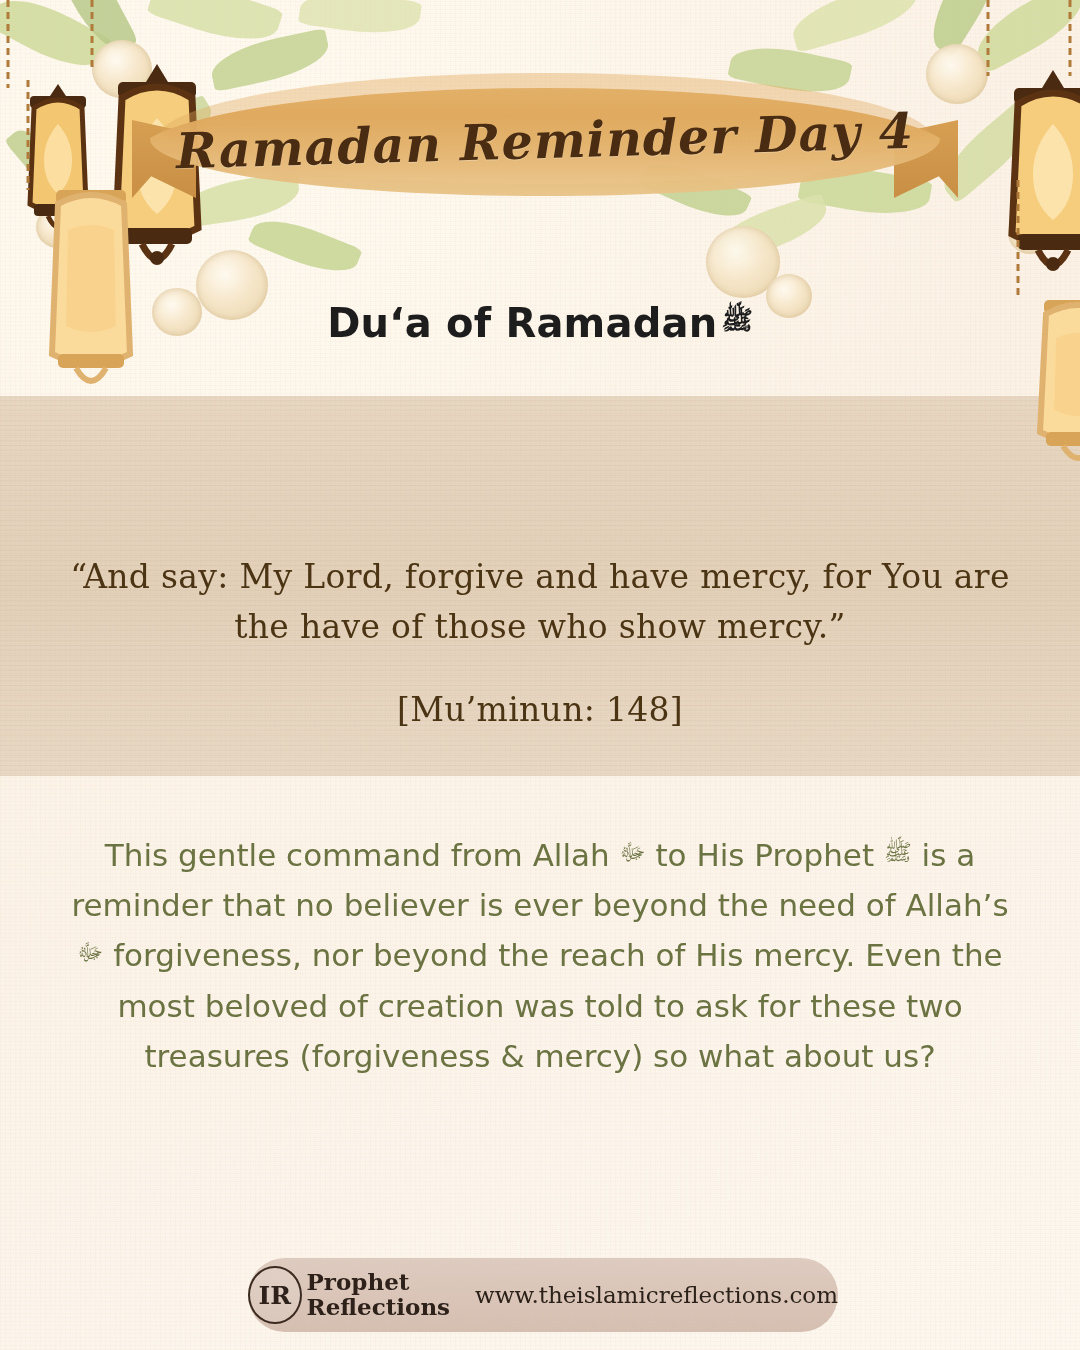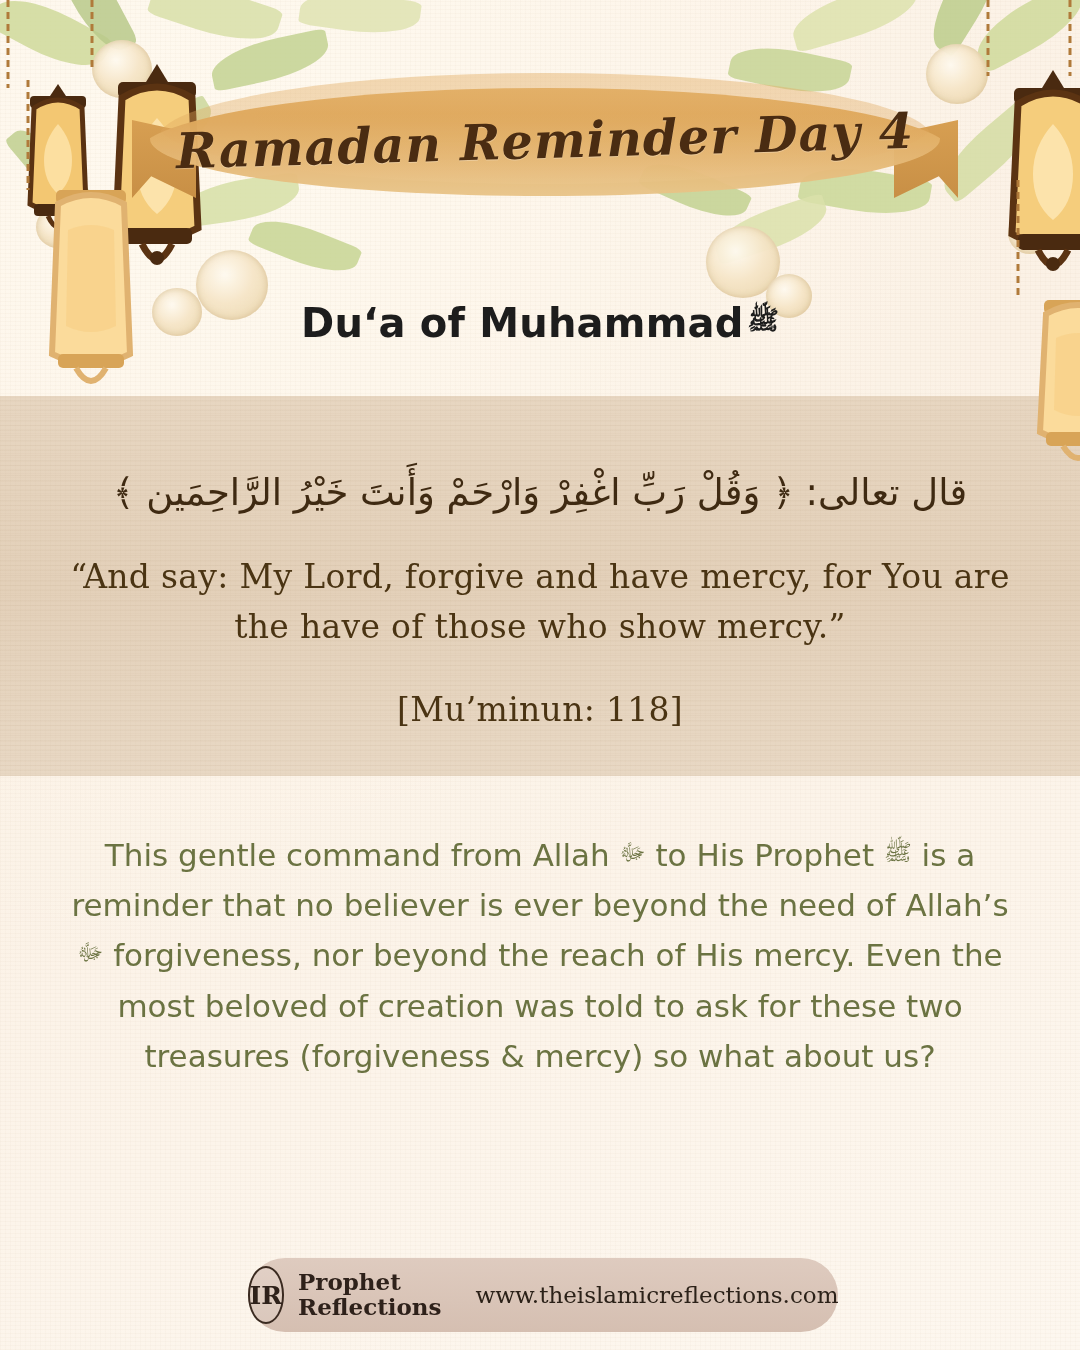--- a/index.html
+++ b/index.html
@@ -226,21 +226,21 @@
   }
   .footer-row {
     position: absolute;
     left: 248px;
     top: 1258px;
     width: 590px;
     height: 74px;
     display: flex;
     align-items: center;
     justify-content: center;
-    gap: 14px;
+    gap: 5px;
   }
   .brand-mark {
     width: 54px;
     height: 54px;
     border-radius: 50%;
     border: 2px solid #3a2a20;
     display: flex;
     align-items: center;
     justify-content: center;
     font-family: "DejaVu Serif", serif;
@@ -378,26 +378,25 @@
 
   <div class="ribbon-wrap">
     <div class="ribbon-tail-left"></div>
     <div class="ribbon-tail-right"></div>
     <div class="ribbon-band"></div>
     <div class="ribbon-band2"></div>
     <div class="ribbon-title">Ramadan Reminder Day 4</div>
   </div>
 
   <div class="subtitle">
-    <span>Du‘a of Muhammad</span><span class="pbuh">ﷺ</span>
-  </div>
-
-  <div class="arabic">قال تعالى: ﴿ وَقُلْ رَبِّ اغْفِرْ وَارْحَمْ وَأَنتَ خَيْرُ الرَّاحِمَين ﴾</div>
+    <span>Du‘a of Ramadan</span><span class="pbuh">ﷺ</span>
+  </div>
+
   <div class="translation">“And say: My Lord, forgive and have mercy, for You are the have of those who show mercy.”</div>
-  <div class="reference">[Mu’minun: 118]</div>
+  <div class="reference">[Mu’minun: 148]</div>
 
   <div class="reflection">
     <span>This gentle command from Allah </span><span class="glyph">ﷻ</span><span> to His Prophet </span><span class="glyph">ﷺ</span><span> is a reminder that no believer is ever beyond the need of Allah’s </span><span class="glyph">ﷻ</span><span> forgiveness, nor beyond the reach of His mercy. Even the most beloved of creation was told to ask for these two treasures (forgiveness &amp; mercy) so what about us?</span>
   </div>
 
   <div class="footer-pill"></div>
   <div class="footer-row">
     <div class="brand-mark">IR</div>
     <div class="brand-text">
       <span>Prophet</span>

